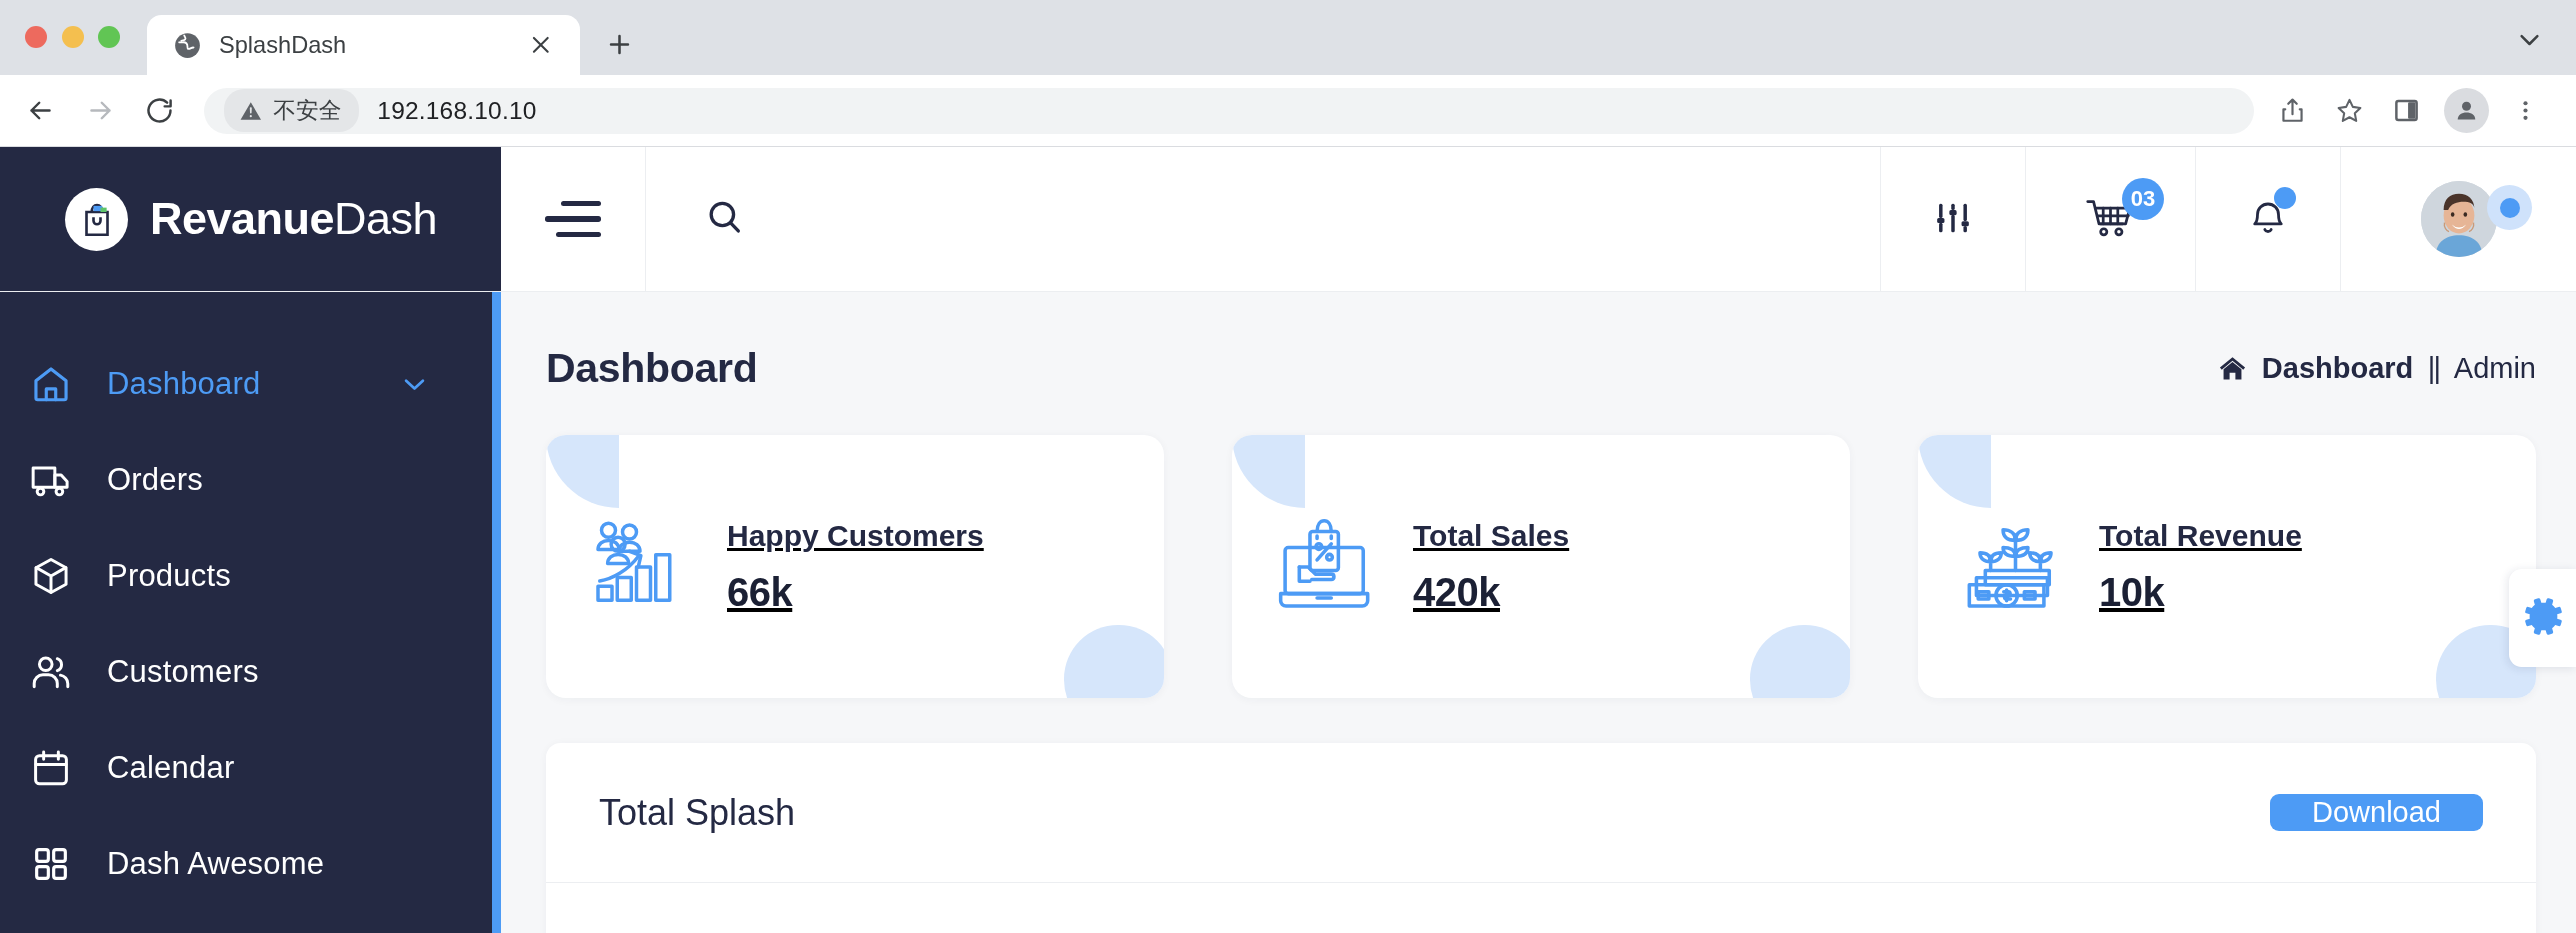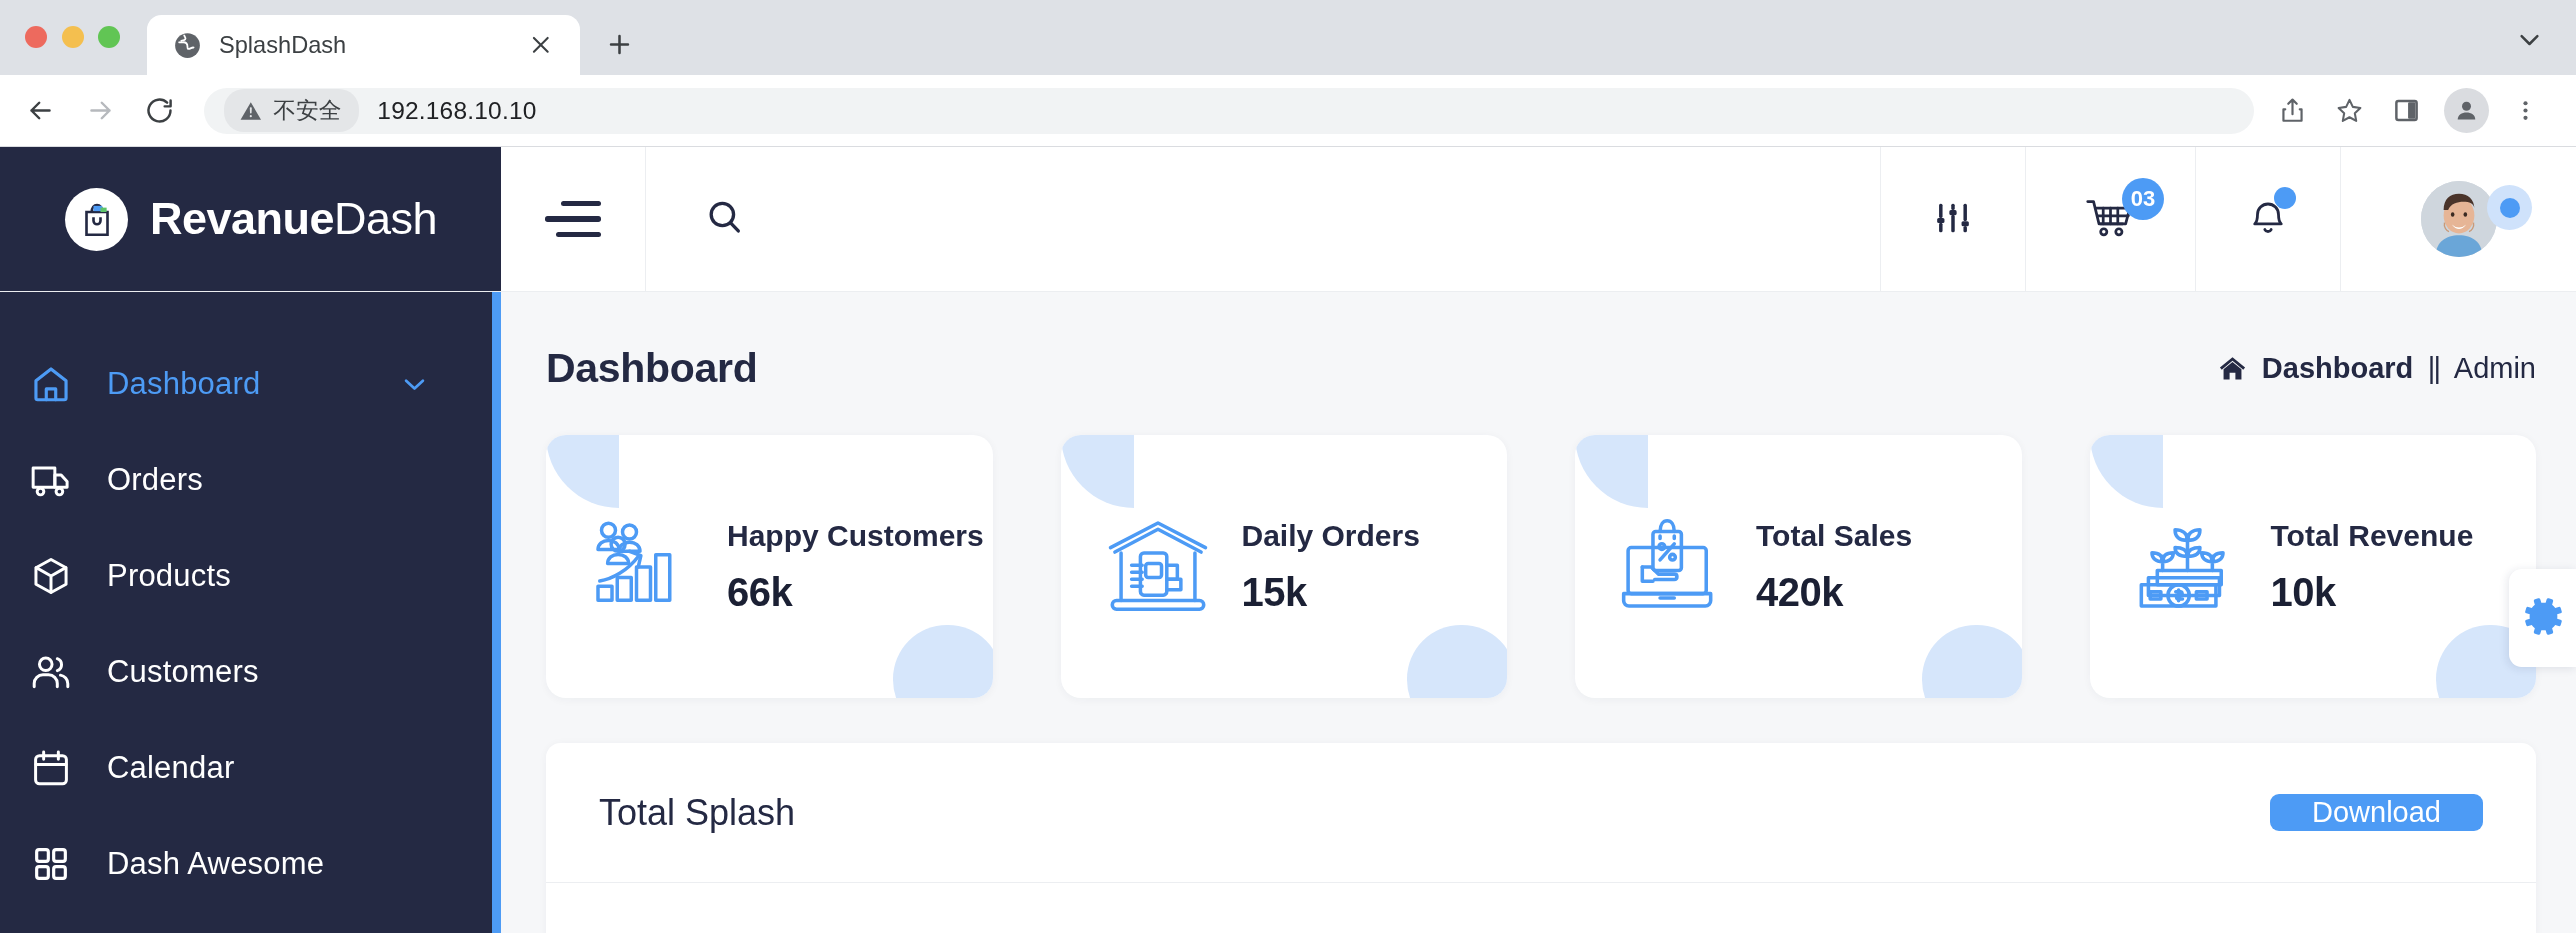--- a/index.html
+++ b/index.html
@@ -165,21 +165,21 @@
     background: #f6f7f9; padding: 47px 40px 0 45px; overflow: hidden;
   }
   .page-head { display: flex; align-items: center; justify-content: space-between; height: 58px; }
   .page-title { font-size: 41px; font-weight: 700; color: #242943; letter-spacing: -0.3px; }
   .crumbs { display: flex; align-items: center; gap: 14.5px; }
   .crumbs .home-ico { color: #242943; display: flex; }
   .crumb-strong { font-size: 29px; font-weight: 700; color: #242943; }
   .crumb-sep { font-size: 29px; color: #242943; letter-spacing: -1.8px; }
   .crumb-plain { font-size: 29px; font-weight: 400; color: #242943; }
 
-  .cards { display: flex; gap: 68px; margin-top: 38px; }
+  .cards { display: flex; gap: 68px; margin-top: 38px; text-decoration: underline; }
   .card {
     flex: 1; height: 263px; background: #ffffff; border-radius: 20px;
     position: relative; overflow: hidden;
     box-shadow: 0 1.8px 9px rgba(30,40,80,0.045);
     display: flex; align-items: center; gap: 31px; padding-left: 45px;
   }
   .card .blob-tl {
     position: absolute; left: 0; top: 0; width: 73px; height: 73px;
     background: #d6e6fb; border-radius: 0 0 0 73px;
   }
@@ -523,41 +523,20 @@
               <rect x="26" y="29" width="8" height="19"></rect>
               <rect x="37" y="22" width="8" height="26"></rect>
             </svg>
           </span>
           <span class="card-text">
             <span class="card-label" style="display:block">Happy Customers</span>
             <span class="card-value" style="display:block">66k</span>
           </span>
         </div>
 
-        <div class="card">
-          <span class="blob-tl"></span>
-          <span class="blob-br"></span>
-          <span class="card-icon">
-            <svg width="102" height="100" viewBox="0 0 58 56" stroke="#4d9bf5" stroke-width="2" fill="none" stroke-linecap="round" stroke-linejoin="round">
-              <path d="M2 17L29 3l27 14"></path>
-                <path d="M4.5 19.5L29 6.5l24.5 13"></path>
-              <path d="M8 20v27M50 20v27"></path>
-              <rect x="3" y="47" width="52" height="5" rx="2.4"></rect>
-              <rect x="19" y="20" width="15" height="24" rx="2"></rect>
-              <path d="M34 27h6v8h-6"></path>
-              <path d="M34 35h8v6h-8"></path>
-              <path d="M14 27h6M14 31h6M14 35h6M14 39h6"></path>
-              <rect x="22" y="26" width="9" height="8" rx="1.4"></rect>
-            </svg>
-          </span>
-          <span class="card-text">
-            <span class="card-label" style="display:block">Daily Orders</span>
-            <span class="card-value" style="display:block">15k</span>
-          </span>
-        </div>
 
         <div class="card">
           <span class="blob-tl"></span>
           <span class="blob-br"></span>
           <span class="card-icon">
             <svg width="103" height="100" viewBox="0 0 58 56" stroke="#4d9bf5" stroke-width="2" fill="none" stroke-linecap="round" stroke-linejoin="round">
               <rect x="4" y="17" width="44" height="26" rx="1.8"></rect>
               <path d="M1.5 43h49v4a3 3 0 0 1-3 3H4.5a3 3 0 0 1-3-3z"></path>
               <path d="M22 45.5h8"></path>
               <rect x="18" y="8" width="16" height="22" rx="1.6"></rect>

